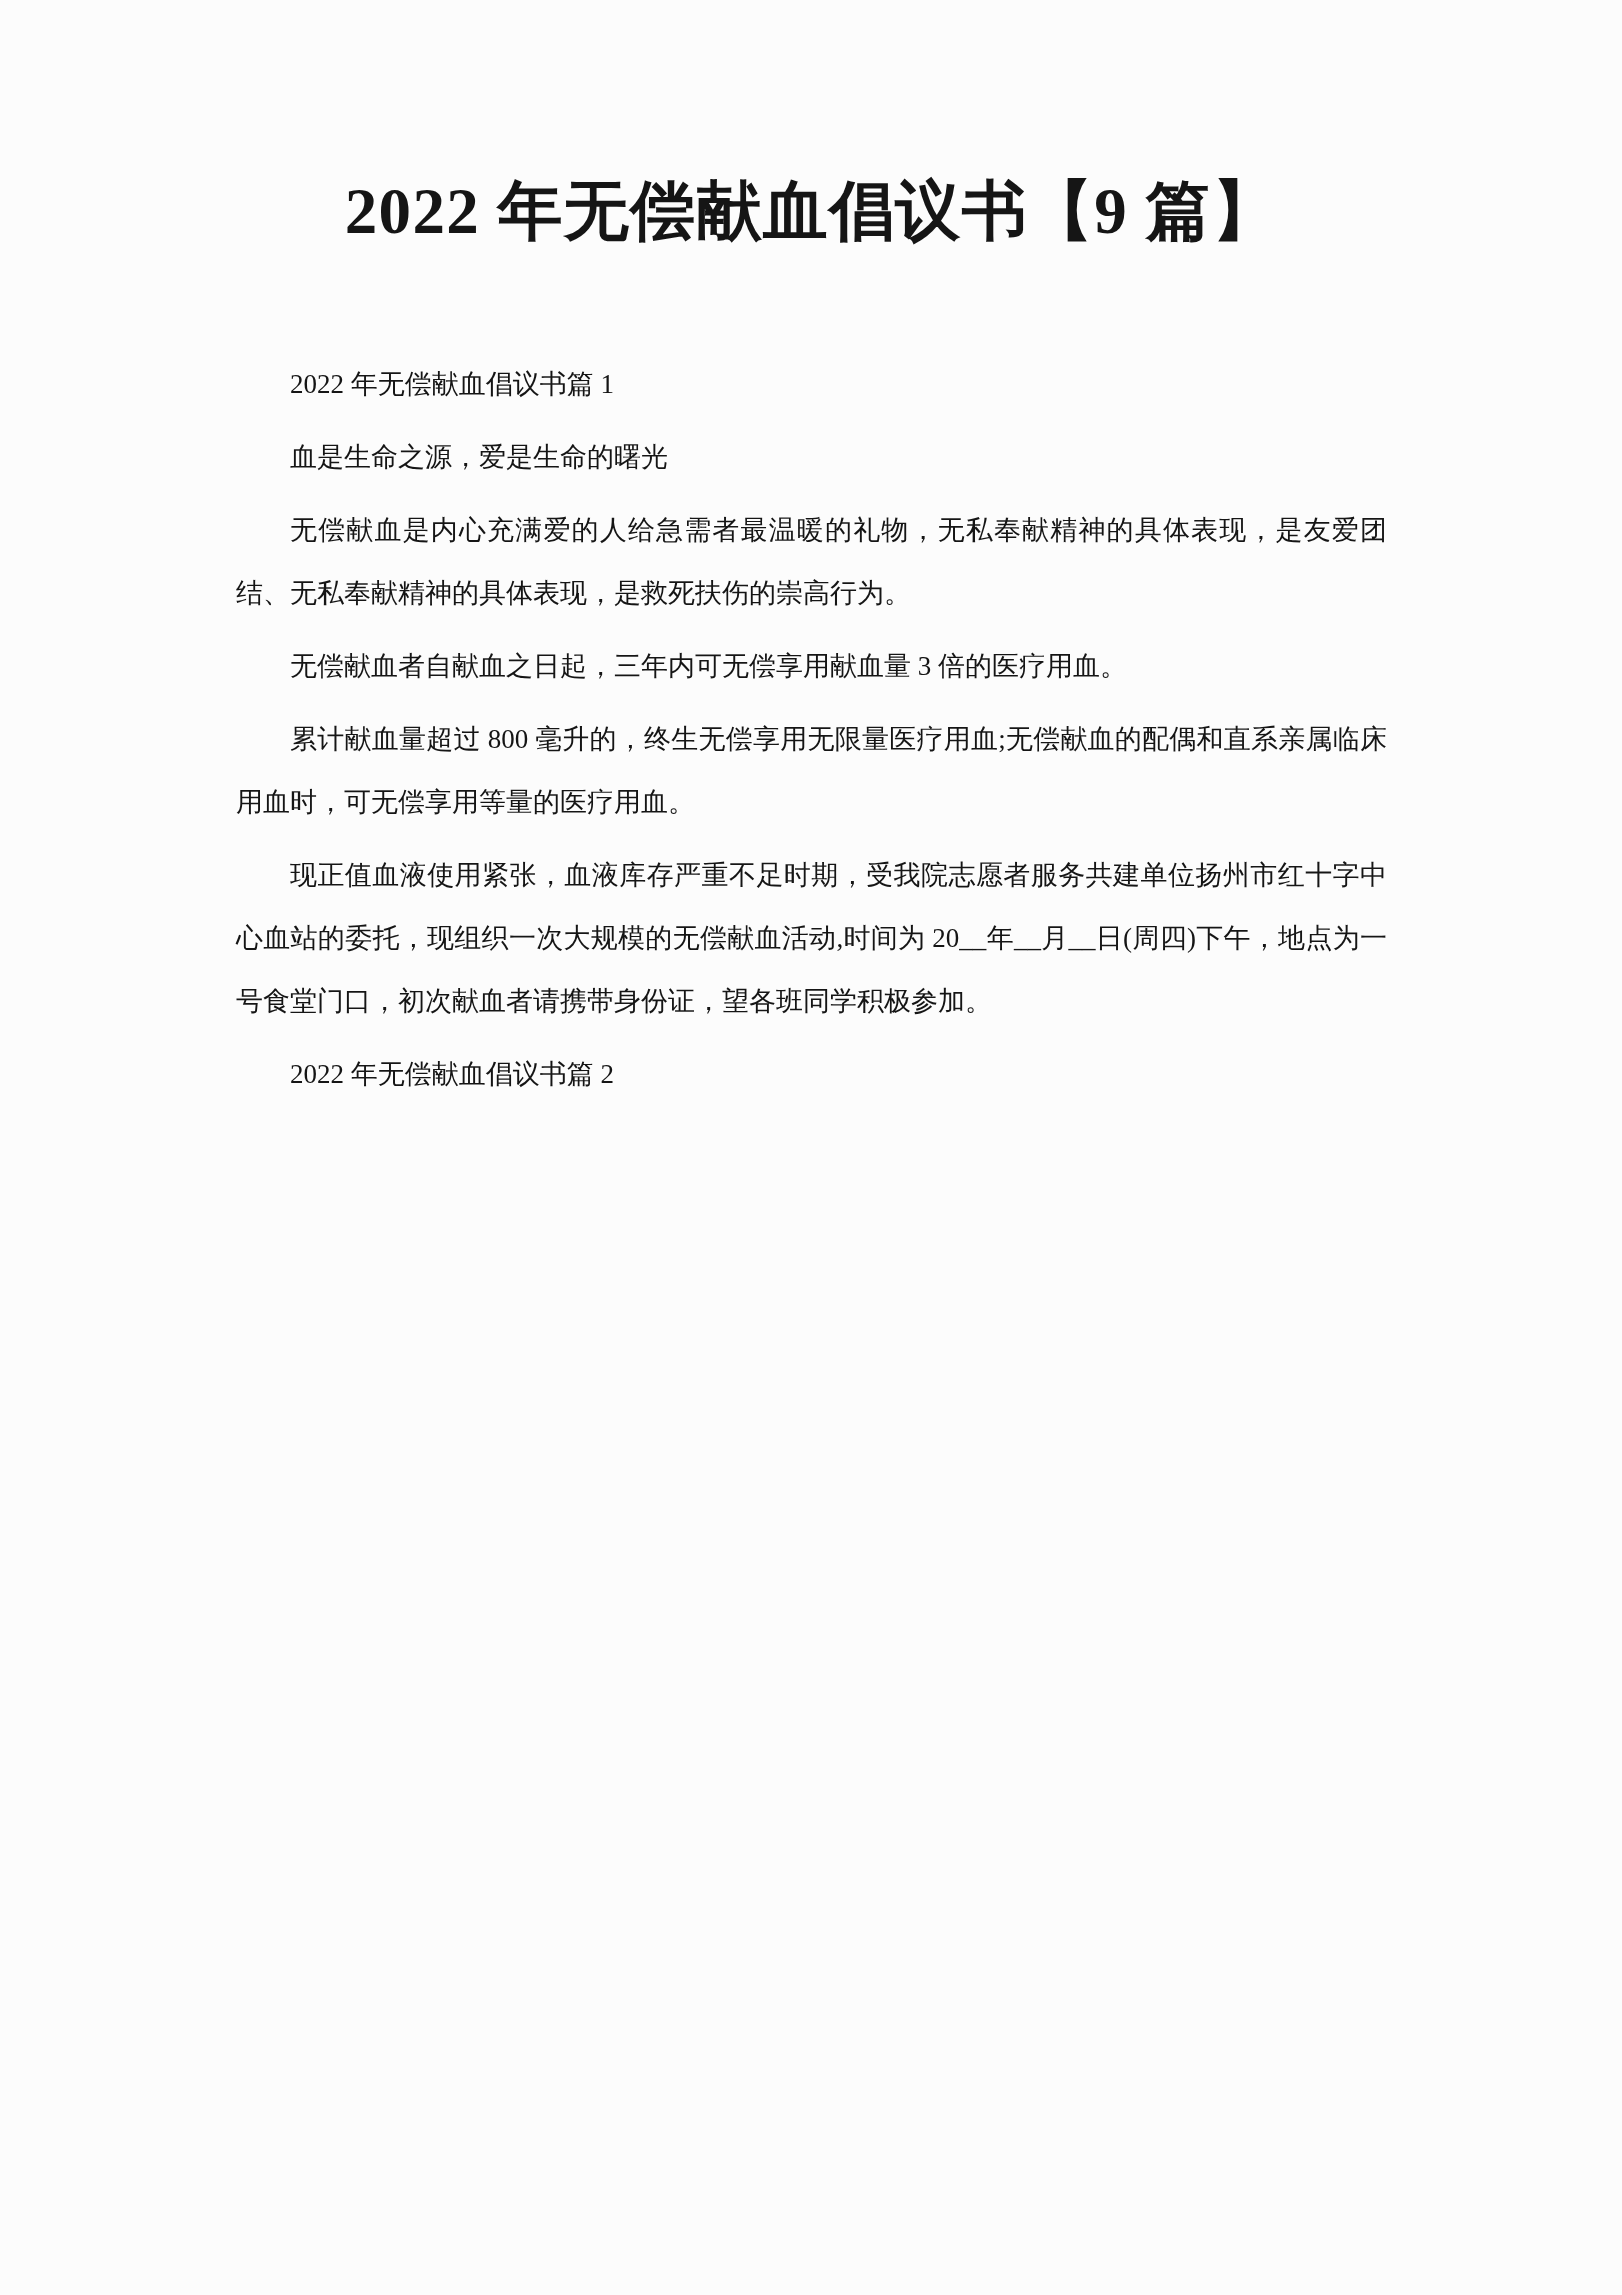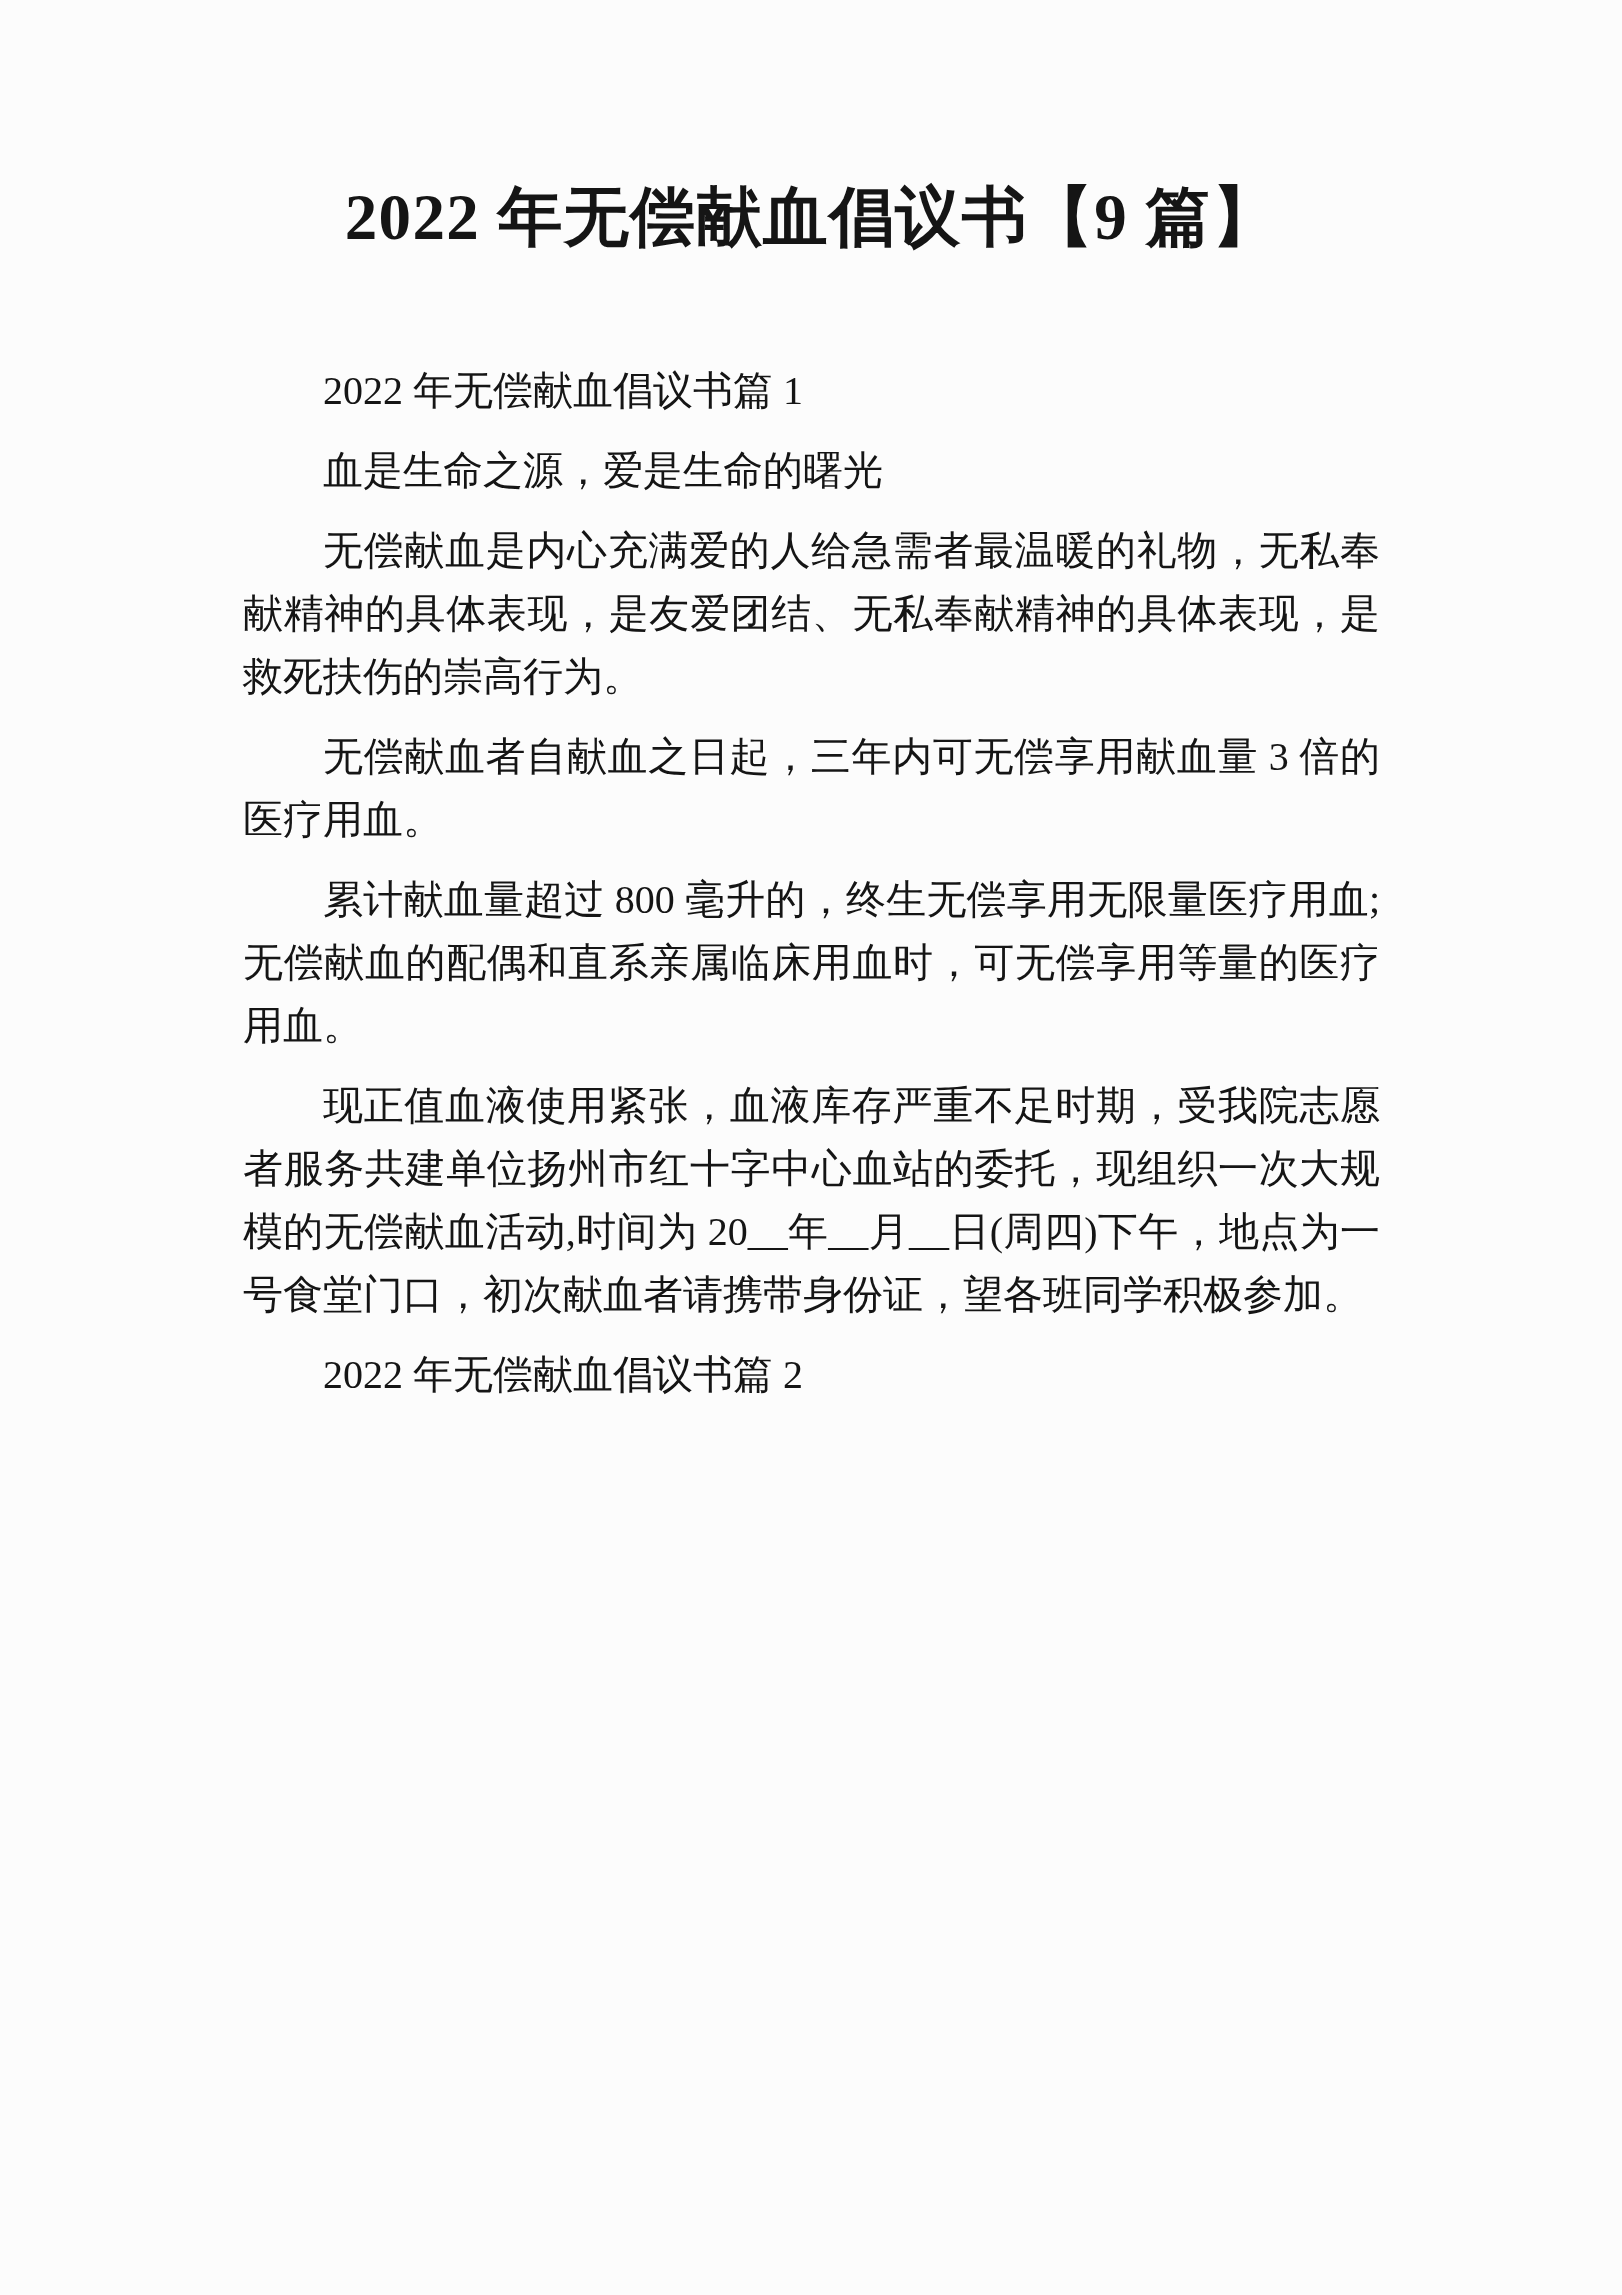--- a/index.html
+++ b/index.html
@@ -16,31 +16,31 @@
     font-family: "Liberation Serif", "DejaVu Serif", serif;
     box-sizing: border-box;
     padding: 160px 226px 0 226px;
     overflow: hidden;
   }
   .doc-title {
     font-size: 65px;
     font-weight: bold;
     line-height: 88px;
     text-align: center;
-    margin: 13px 0 98px 0;
+    margin: 7px 0 98px 0;
     letter-spacing: 1.3px;
     white-space: nowrap;
   }
   .doc-body {
     width: 1171px;
   }
   .para {
-    font-size: 40px;
+    font-size: 27px;
     line-height: 63px;
-    margin: 17px;
+    margin: 10px;
     text-indent: 2em;
     text-align: justify;
     text-justify: inter-ideograph;
     word-break: break-all;
   }
 </style>
 </head>
 <body>
 
 <div class="page">

